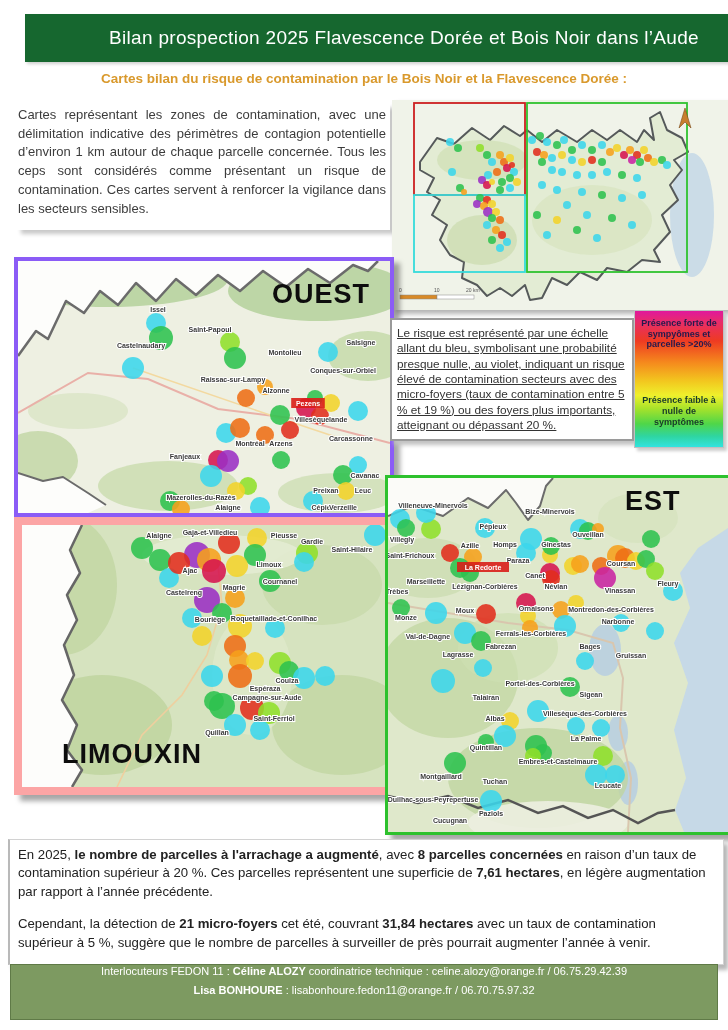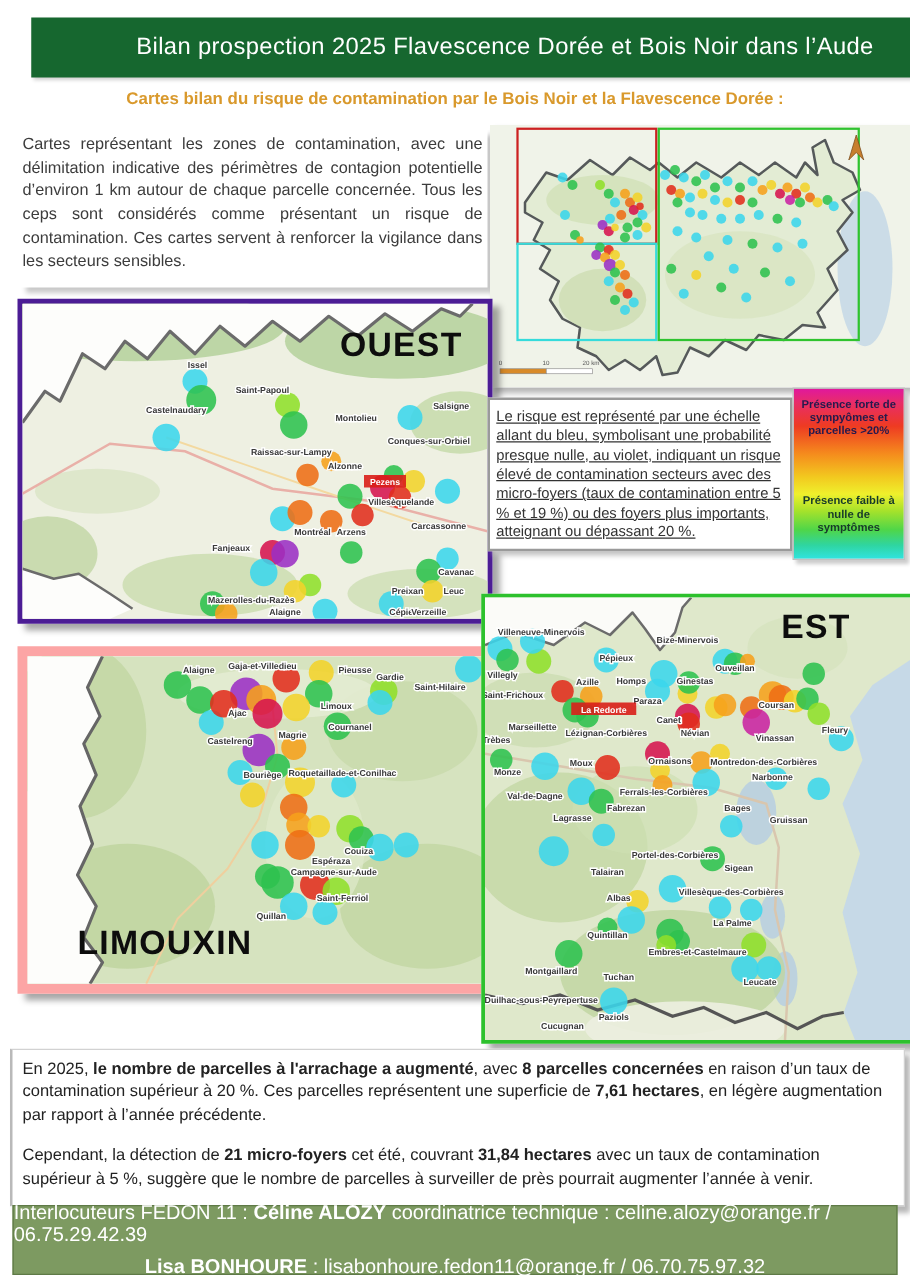--- a/index.html
+++ b/index.html
@@ -8,42 +8,42 @@
   .header{position:absolute;left:25px;top:14px;width:678px;height:48px;background:#16672f;
           color:#fff;display:flex;align-items:center;justify-content:center;
           font-size:19px;letter-spacing:.3px;box-shadow:2px 2px 3px #cfcfcf;padding-left:40px;}
   .subtitle{position:absolute;left:0;top:71px;width:100%;text-align:center;color:#d9992c;
             font-weight:bold;font-size:13.5px;}
   .intro{position:absolute;left:16px;top:104px;width:368px;font-size:13px;line-height:1.44;
          color:#3c3c3c;text-align:justify;background:#fff;padding:2px 4px 12px 2px;
          box-shadow:5px 4px 4px #c9c9c9;}
   .mapbox{position:absolute;background:#fff;}
   #map-overview{left:392px;top:100px;width:336px;height:210px;box-shadow:4px 4px 5px rgba(0,0,0,.30);}
-  #map-ouest{left:14px;top:239px;width:372px;height:252px;border:4px solid #4c1d95;box-shadow:6px 6px 5px rgba(0,0,0,.35);}
+  #map-ouest{left:14px;top:257px;width:372px;height:252px;border:4px solid #8b5cf6;box-shadow:6px 6px 5px rgba(0,0,0,.35);}
   #map-limouxin{left:14px;top:517px;width:366px;height:262px;border:8px solid #fca5a5;box-shadow:6px 6px 5px rgba(0,0,0,.35);}
   #map-est{left:385px;top:475px;width:340px;height:354px;border:3px solid #2dc12d;box-shadow:6px 6px 5px rgba(0,0,0,.35);}
   .mapbox svg{display:block;width:100%;height:100%;}
   .risk{position:absolute;left:390px;top:318px;width:230px;border:2px solid #9a9a9a;background:#fff;
         box-shadow:4px 4px 4px #c2c2c2;padding:6px 5px;font-size:11.8px;line-height:1.3;color:#333;text-decoration:underline;}
   .gradient{position:absolute;left:634px;top:310px;width:88px;height:136px;border:1px solid #c0c0c0;
             box-shadow:3px 3px 3px #cccccc;
             background:linear-gradient(180deg,#e0189d 0%,#e82c6a 8%,#ee3b22 22%,#f58a1d 38%,
                       #f2c91f 52%,#eff02c 62%,#a5e22b 72%,#4fd649 83%,#2fd5a0 92%,#31e3df 100%);}
   .gradient .lbl{position:absolute;left:3px;right:3px;text-align:center;font-size:9px;
                  line-height:1.18;color:#251a4d;font-weight:bold;}
   .gradient .top{top:7px;}
   .gradient .bottom{top:62%;color:#173a2a;}
   .summary{position:absolute;left:8px;top:839px;width:696px;border:1px solid #d2d2d2;
            border-left:2px solid #b9b9b9;box-shadow:4px 5px 4px #b8b8b8;background:#fff;
            padding:6px 9px 12px 8px;font-size:13.2px;line-height:1.4;color:#222;}
   .summary p{margin:0 0 14px 0;}
   .summary p:last-child{margin-bottom:0;}
   .footer{position:absolute;left:10px;top:964px;width:706px;height:54px;background:#7d9a61;
-          border:1px solid #5f7a47;color:#fff;font-size:16px;display:flex;flex-direction:column;
-          align-items:center;justify-content:center;gap:7px;}
+          border:1px solid #5f7a47;color:#fff;font-size:11px;display:flex;flex-direction:column;
+          align-items:center;gap:7px;}
   b{font-weight:bold;}
 </style>
 </head>
 <body>
 
 <div class="page">
 
   <div class="header">
     <span>Bilan prospection 2025 Flavescence Dorée et Bois Noir dans l’Aude</span>
   </div>

